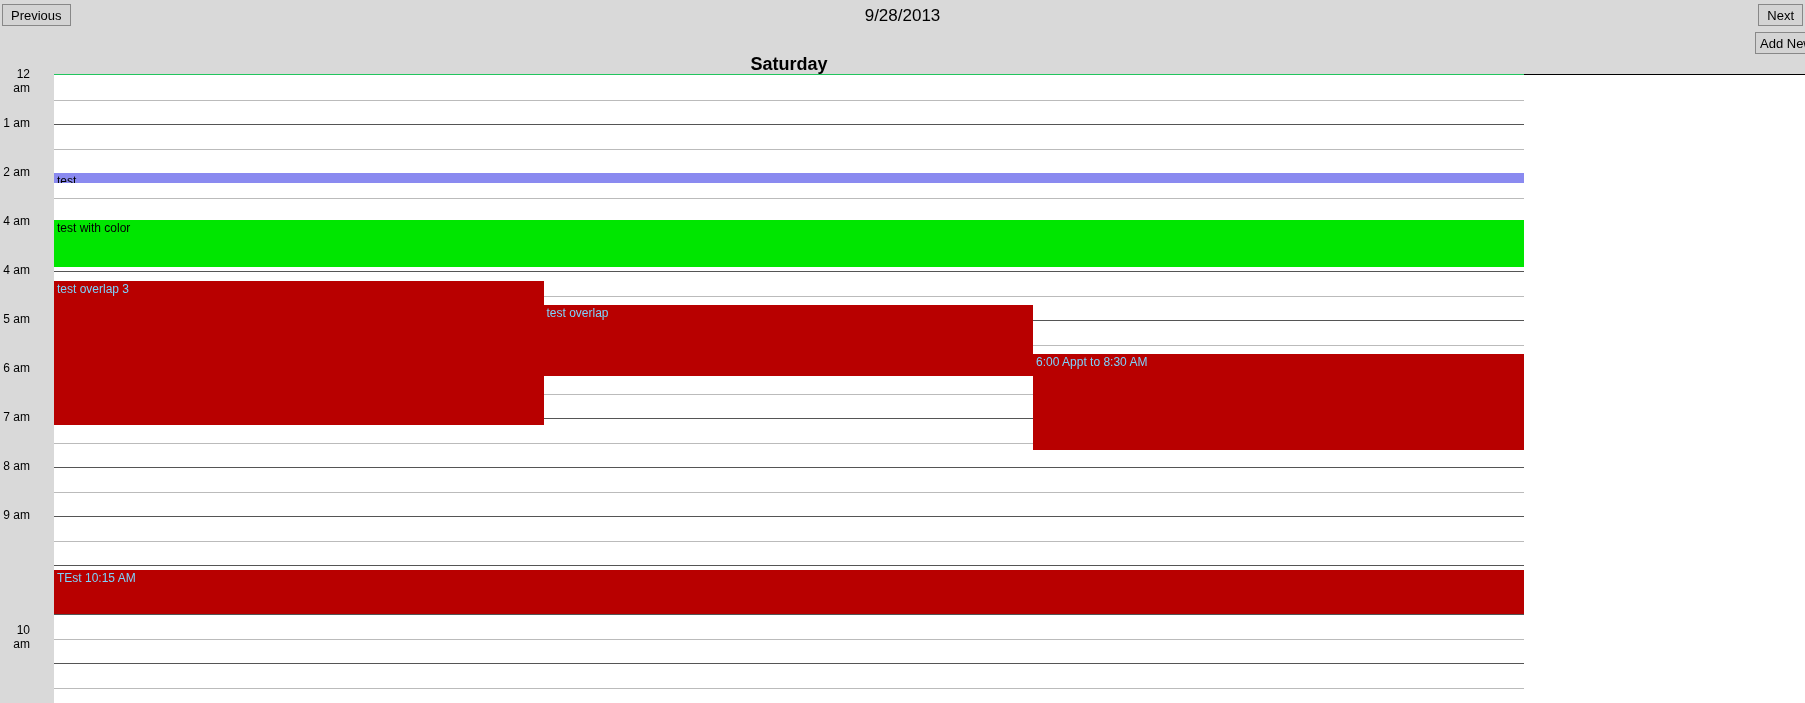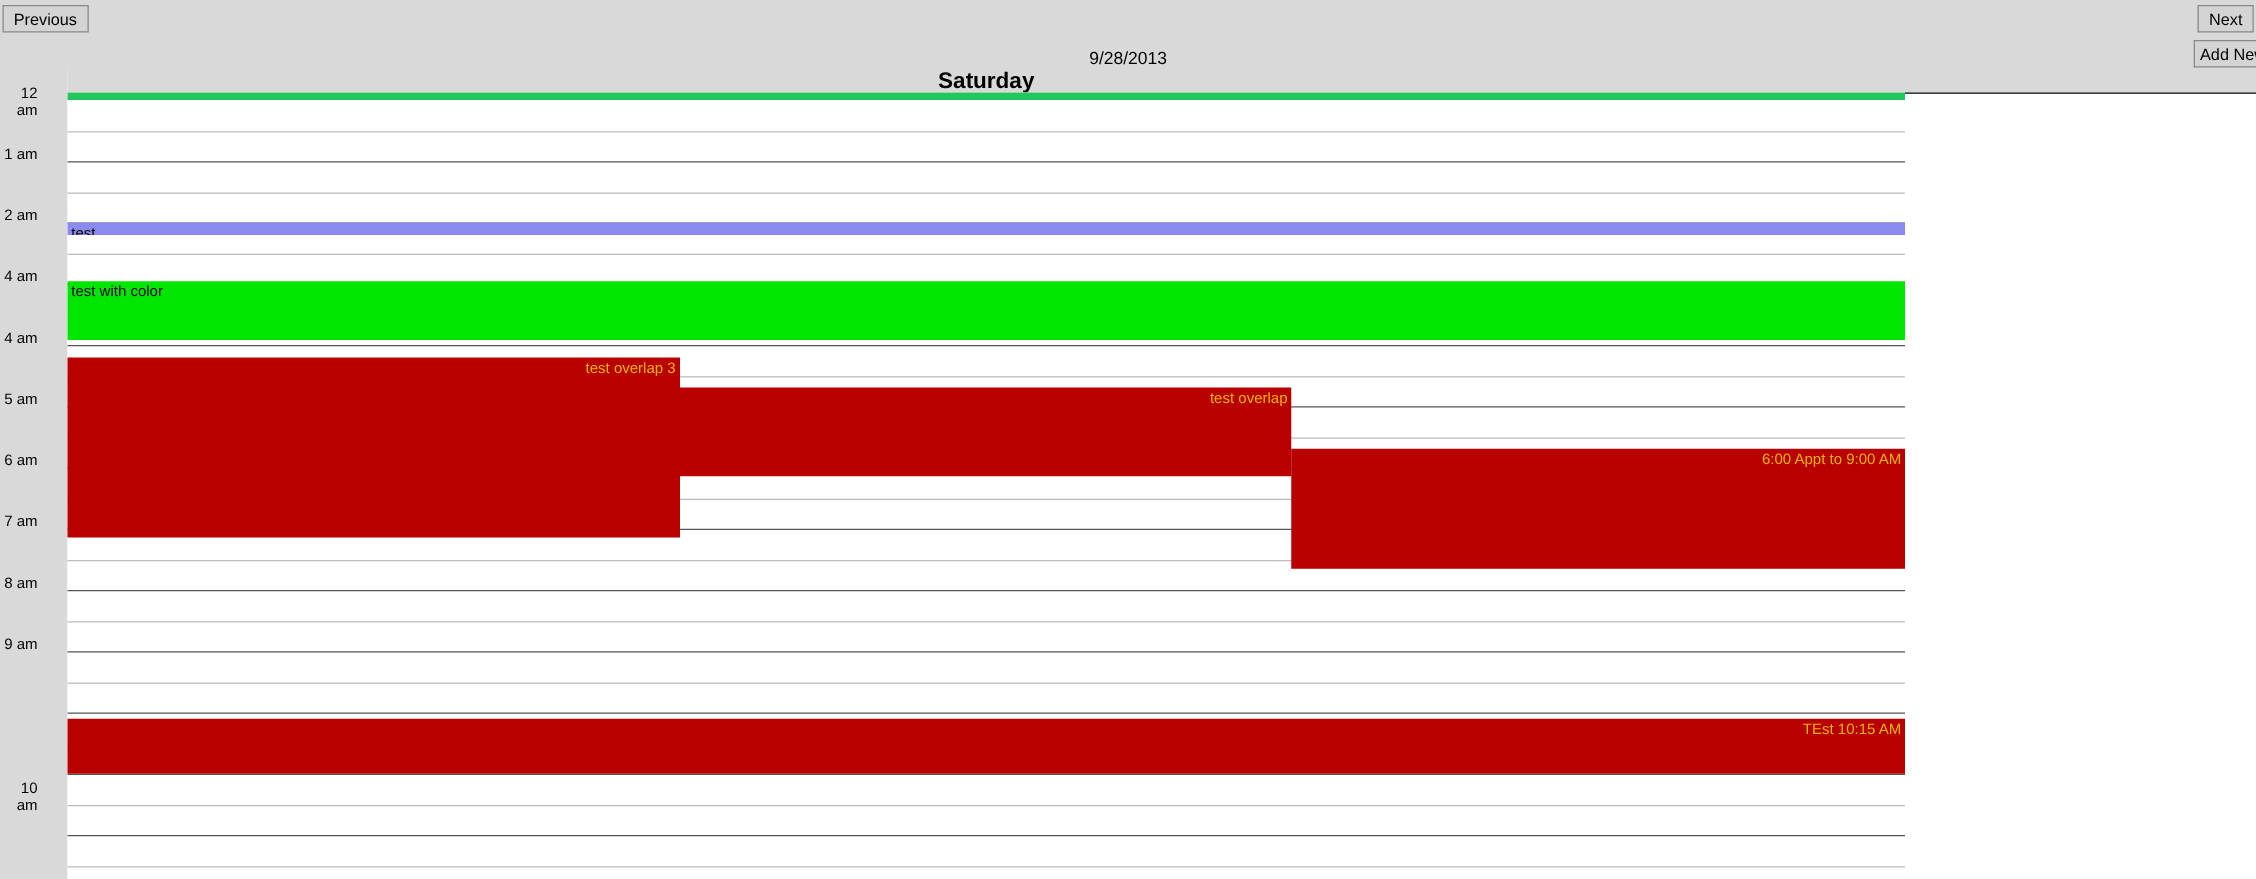--- a/index.html
+++ b/index.html
@@ -30,23 +30,22 @@
     cursor: pointer;
     font-family: inherit;
   }
   .btn-prev { top: 4px; left: 2px; }
   .btn-next { top: 4px; right: 2px; }
   .date-title {
     position: absolute;
     left: 0; right: 0;
     top: 6px;
     text-align: center;
-    font-size: 14px;
+    font-size: 17px;
     pointer-events: none;
-    margin-top: 32px;
   }
   .secondbar {
     position: relative;
     height: 26px;
     width: 100%;
   }
   .btn-addnew {
     position: absolute;
     top: 2px;
     right: 0;
@@ -105,21 +104,21 @@
     font-size: 18px;
     text-align: center;
     background: #d9d9d9;
   }
   .grid-body {
     position: absolute;
     top: 18px;
     left: 0;
     right: 0;
     bottom: 0;
-    border-top: 6px solid #22c55e;
+    border-top: 1px solid #22c55e;
     background: #fff;
   }
 
   .hour-line {
     position: absolute;
     left: 0;
     right: 0;
     height: 0;
     border-top: 1px solid #555;
   }
@@ -140,21 +139,21 @@
   
   .event {
     position: absolute;
     font-size: 12px;
     padding: 1px 3px;
     overflow: hidden;
     cursor: pointer;
   }
   .c-purple { background: #8a8af0; color: #000; }
   .c-green  { background: #00e600; color: #000; }
-  .c-red    { background: #b80000; color: #eab308; text-align: right; }
+  .c-red    { background: #b80000; color: #7dd3fc; }
 </style>
 </head>
 <body>
 
 <div class="topbar">
   <button class="btn btn-prev">Previous</button>
   <div class="date-title">9/28/2013</div>
   <button class="btn btn-next">Next</button>
 </div>
 <div class="secondbar">
@@ -200,18 +199,18 @@
         <div class="hour-line" style="top: 490px;"></div>
         <div class="half-line" style="top: 514.5px;"></div>
         <div class="hour-line" style="top: 539px;"></div>
         <div class="half-line" style="top: 563.5px;"></div>
         <div class="hour-line" style="top: 588px;"></div>
         <div class="half-line" style="top: 612.5px;"></div>
         <div class="event c-purple" style="top: 98px; height: 9.8px; left: 0px; width: 1470px;"><span>test</span></div>
         <div class="event c-green" style="top: 144.55px; height: 47.775px; left: 0px; width: 1548px;"><span>test with color</span></div>
         <div class="event c-red" style="top: 205.8px; height: 144.55px; left: 0px; width: 489.51px;"><span>test overlap 3</span></div>
         <div class="event c-red" style="top: 230.3px; height: 71.05px; left: 489.51px; width: 489.51px;"><span>test overlap</span></div>
-        <div class="event c-red" style="top: 279.3px; height: 95.55px; left: 979.02px; width: 490.98px;"><span>6:00 Appt to 9:00 AM</span></div>
+        <div class="event c-red" style="top: 279.3px; height: 95.55px; left: 979.02px; width: 490.98px;"><span>6:00 Appt to 8:30 AM</span></div>
         <div class="event c-red" style="top: 494.9px; height: 44.1px; left: 0px; width: 1470px;"><span>TEst 10:15 AM</span></div>
       </div>
   </div>
   <div class="right-pad"></div>
 </div>
 
 </body></html>

